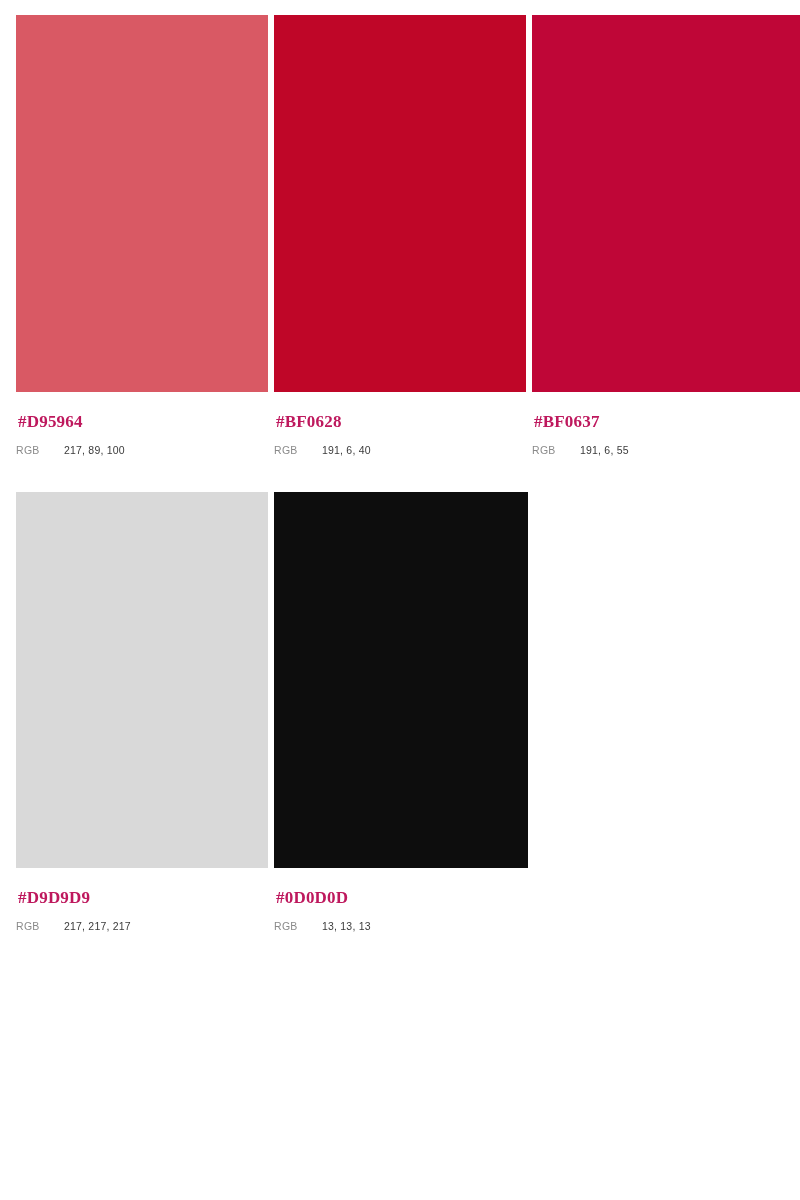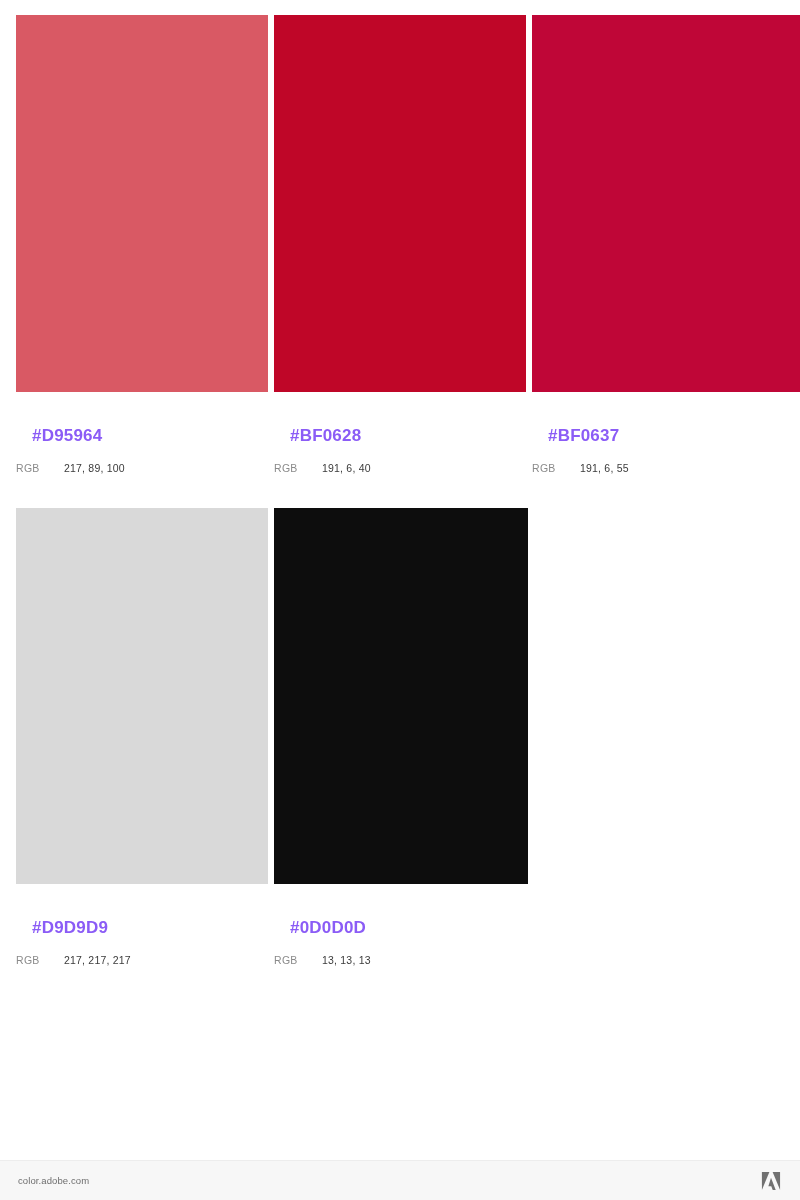--- a/index.html
+++ b/index.html
@@ -25,21 +25,21 @@
 
   
   .row {
     position: absolute;
     left: 16px;
     display: flex;
     gap: 6px;
   }
 
   .row-1 { top: 15px; }
-  .row-2 { top: 508px; }
+  .row-2 { top: 492px; }
 
   .swatch-cell {
     display: flex;
     flex-direction: column;
   }
 
   .swatch-chip {
     display: block;
     height: 377px;
     width: 252px;
@@ -57,24 +57,25 @@
   .row-2 .col-1 .swatch-chip { width: 252px; }
   .row-2 .col-2 .swatch-chip { width: 254px; }
 
   .swatch-info {
     padding-top: 18px;
   }
 
   .hex-label {
     font-size: 17px;
     font-weight: bold;
-    color: #8b5cf6;
+    color: #be185d;
     letter-spacing: 0.2px;
     line-height: 20px;
-    margin: 16px;
+    margin: 2px;
+    font-family: Liberation Serif, serif;
   }
 
   .rgb-line {
     margin-top: 12px;
     display: flex;
     align-items: center;
     font-size: 10.5px;
     line-height: 12px;
   }
 
@@ -181,24 +182,14 @@
         <div class="hex-label">#0D0D0D</div>
         <div class="rgb-line">
           <span class="rgb-key">RGB</span>
           <span class="rgb-value">13, 13, 13</span>
         </div>
       </div>
     </div>
 
   </div>
 
-  <div class="footer">
-    <span class="footer-url">color.adobe.com</span>
-    <span>
-      <svg class="adobe-logo" viewBox="0 0 24 22" xmlns="http://www.w3.org/2000/svg">
-        <path d="M2 1 H10.2 L2 21 Z" fill="#707070"></path>
-        <path d="M22 1 H13.8 L22 21 Z" fill="#707070"></path>
-        <path d="M12 7.3 L17.2 21 H13.9 L12.3 16.7 H9.1 Z" fill="#707070"></path>
-      </svg>
-    </span>
-  </div>
 
 </div>
 
 </body></html>

